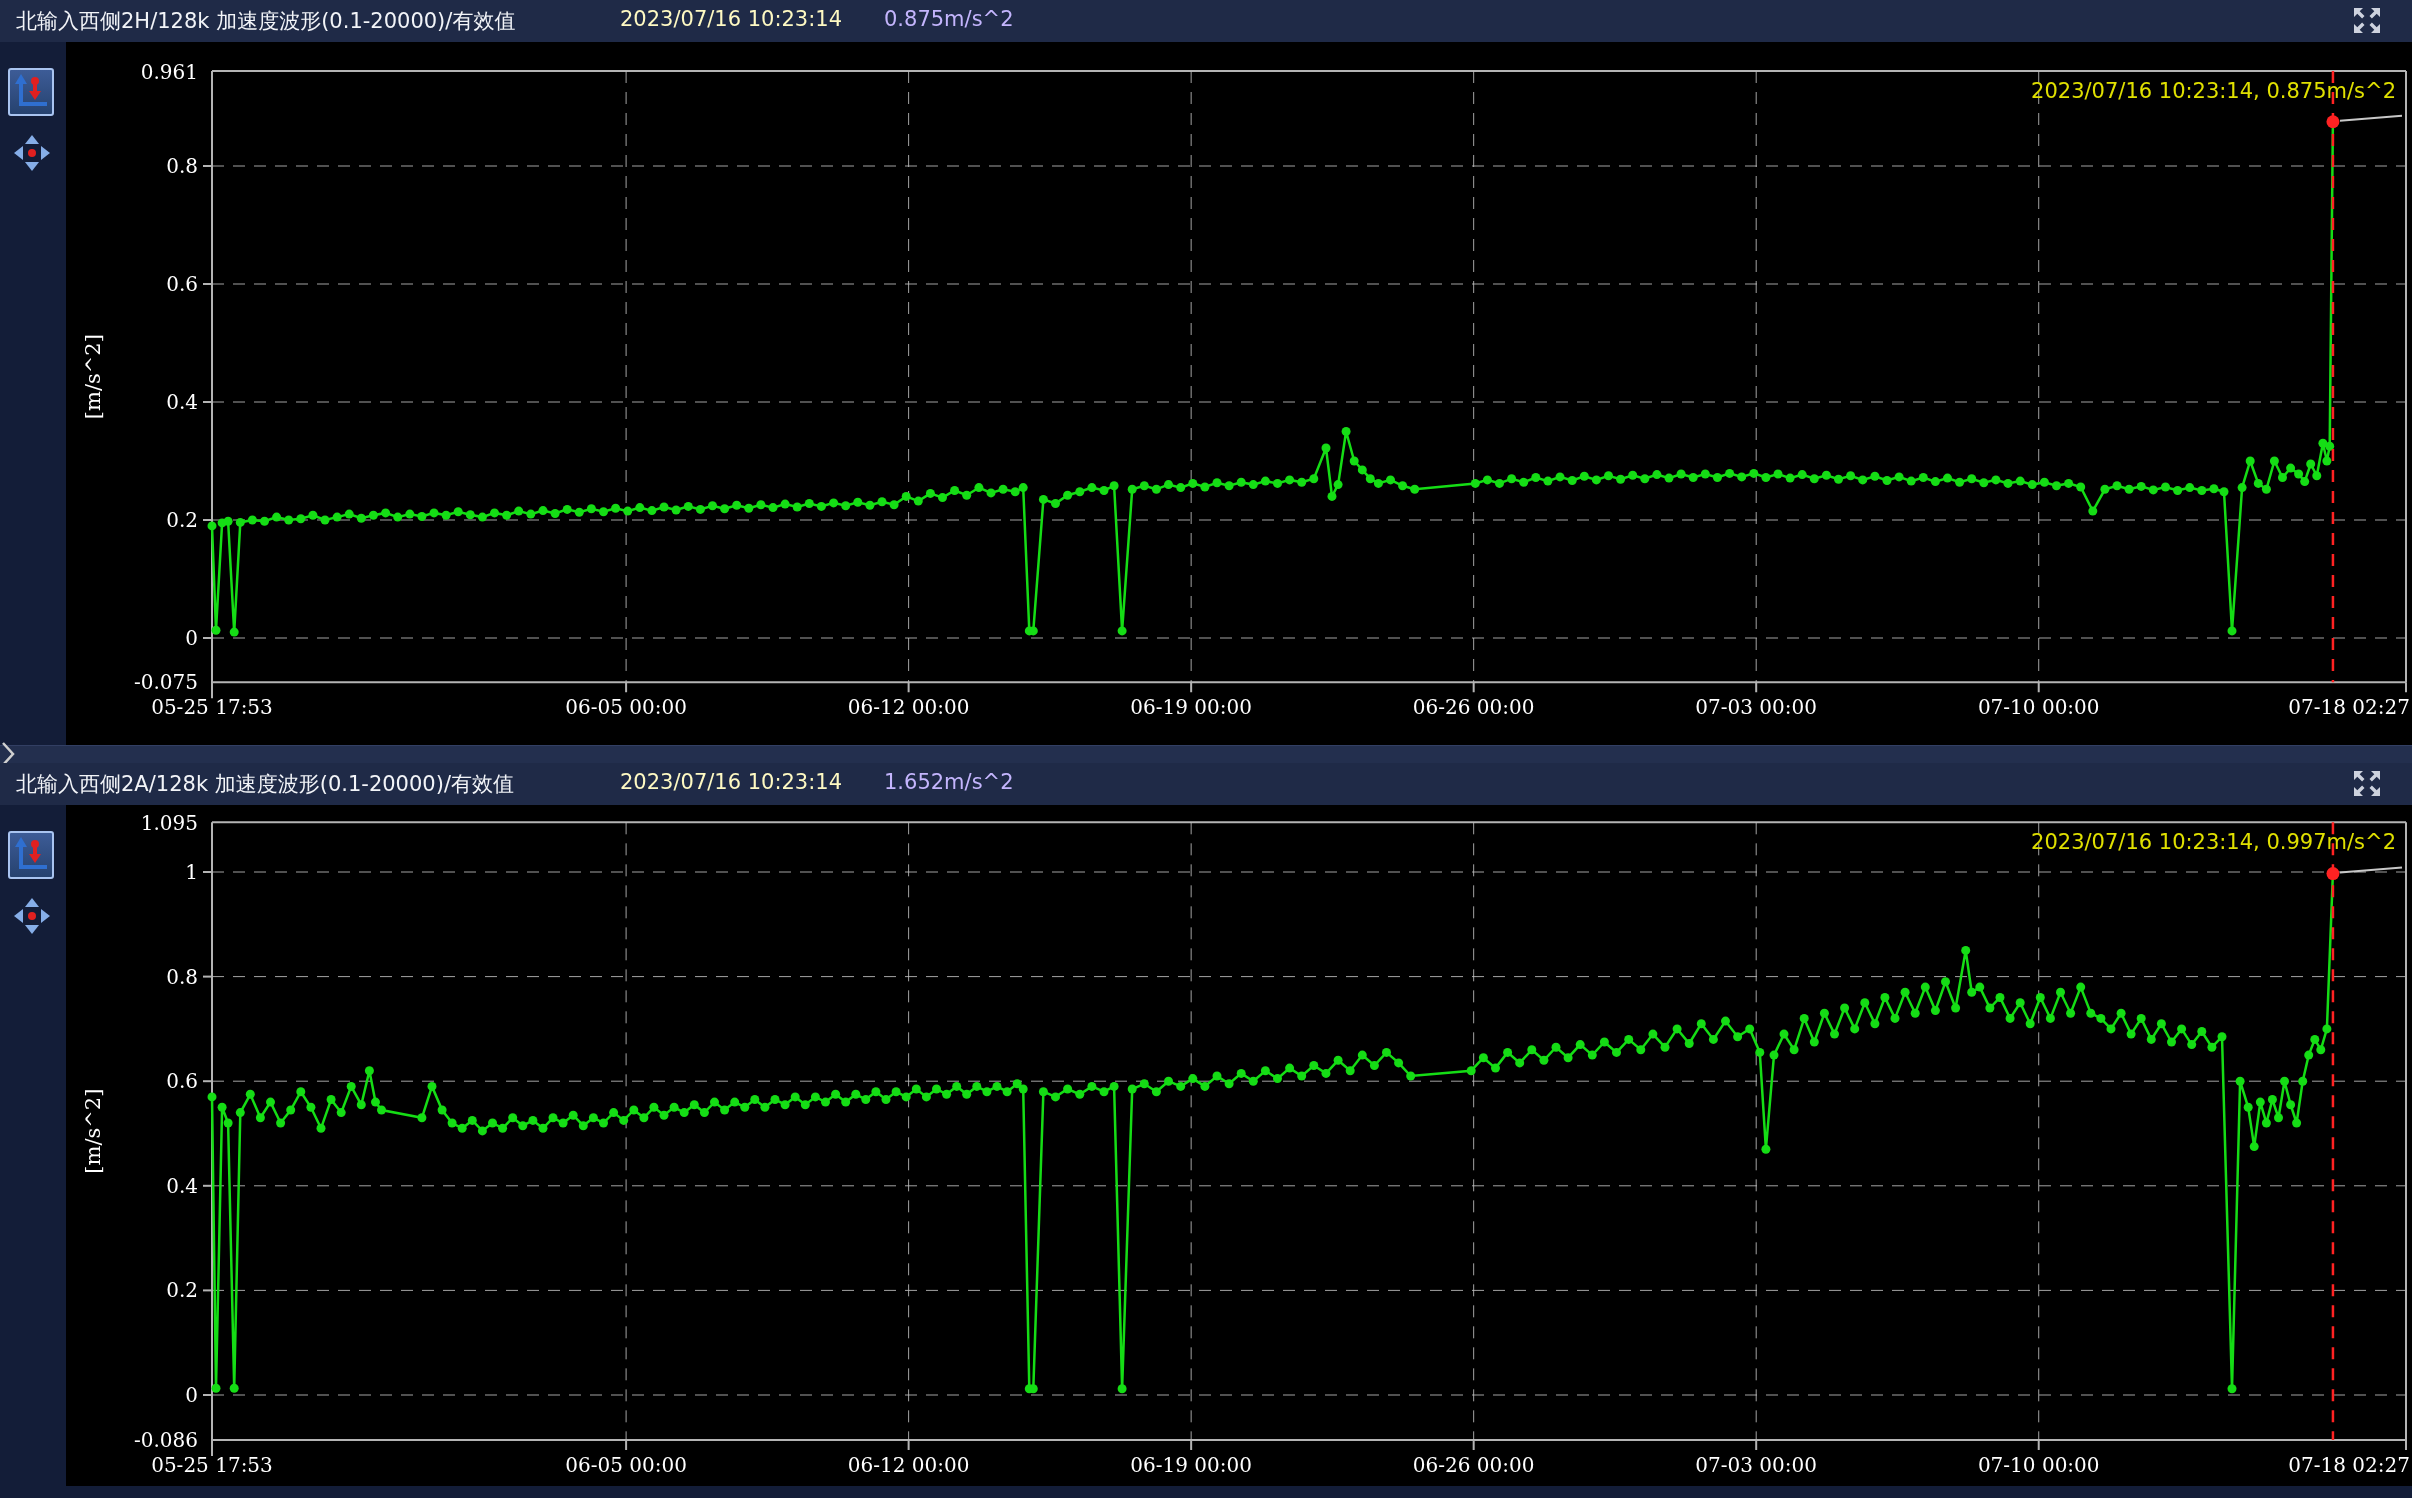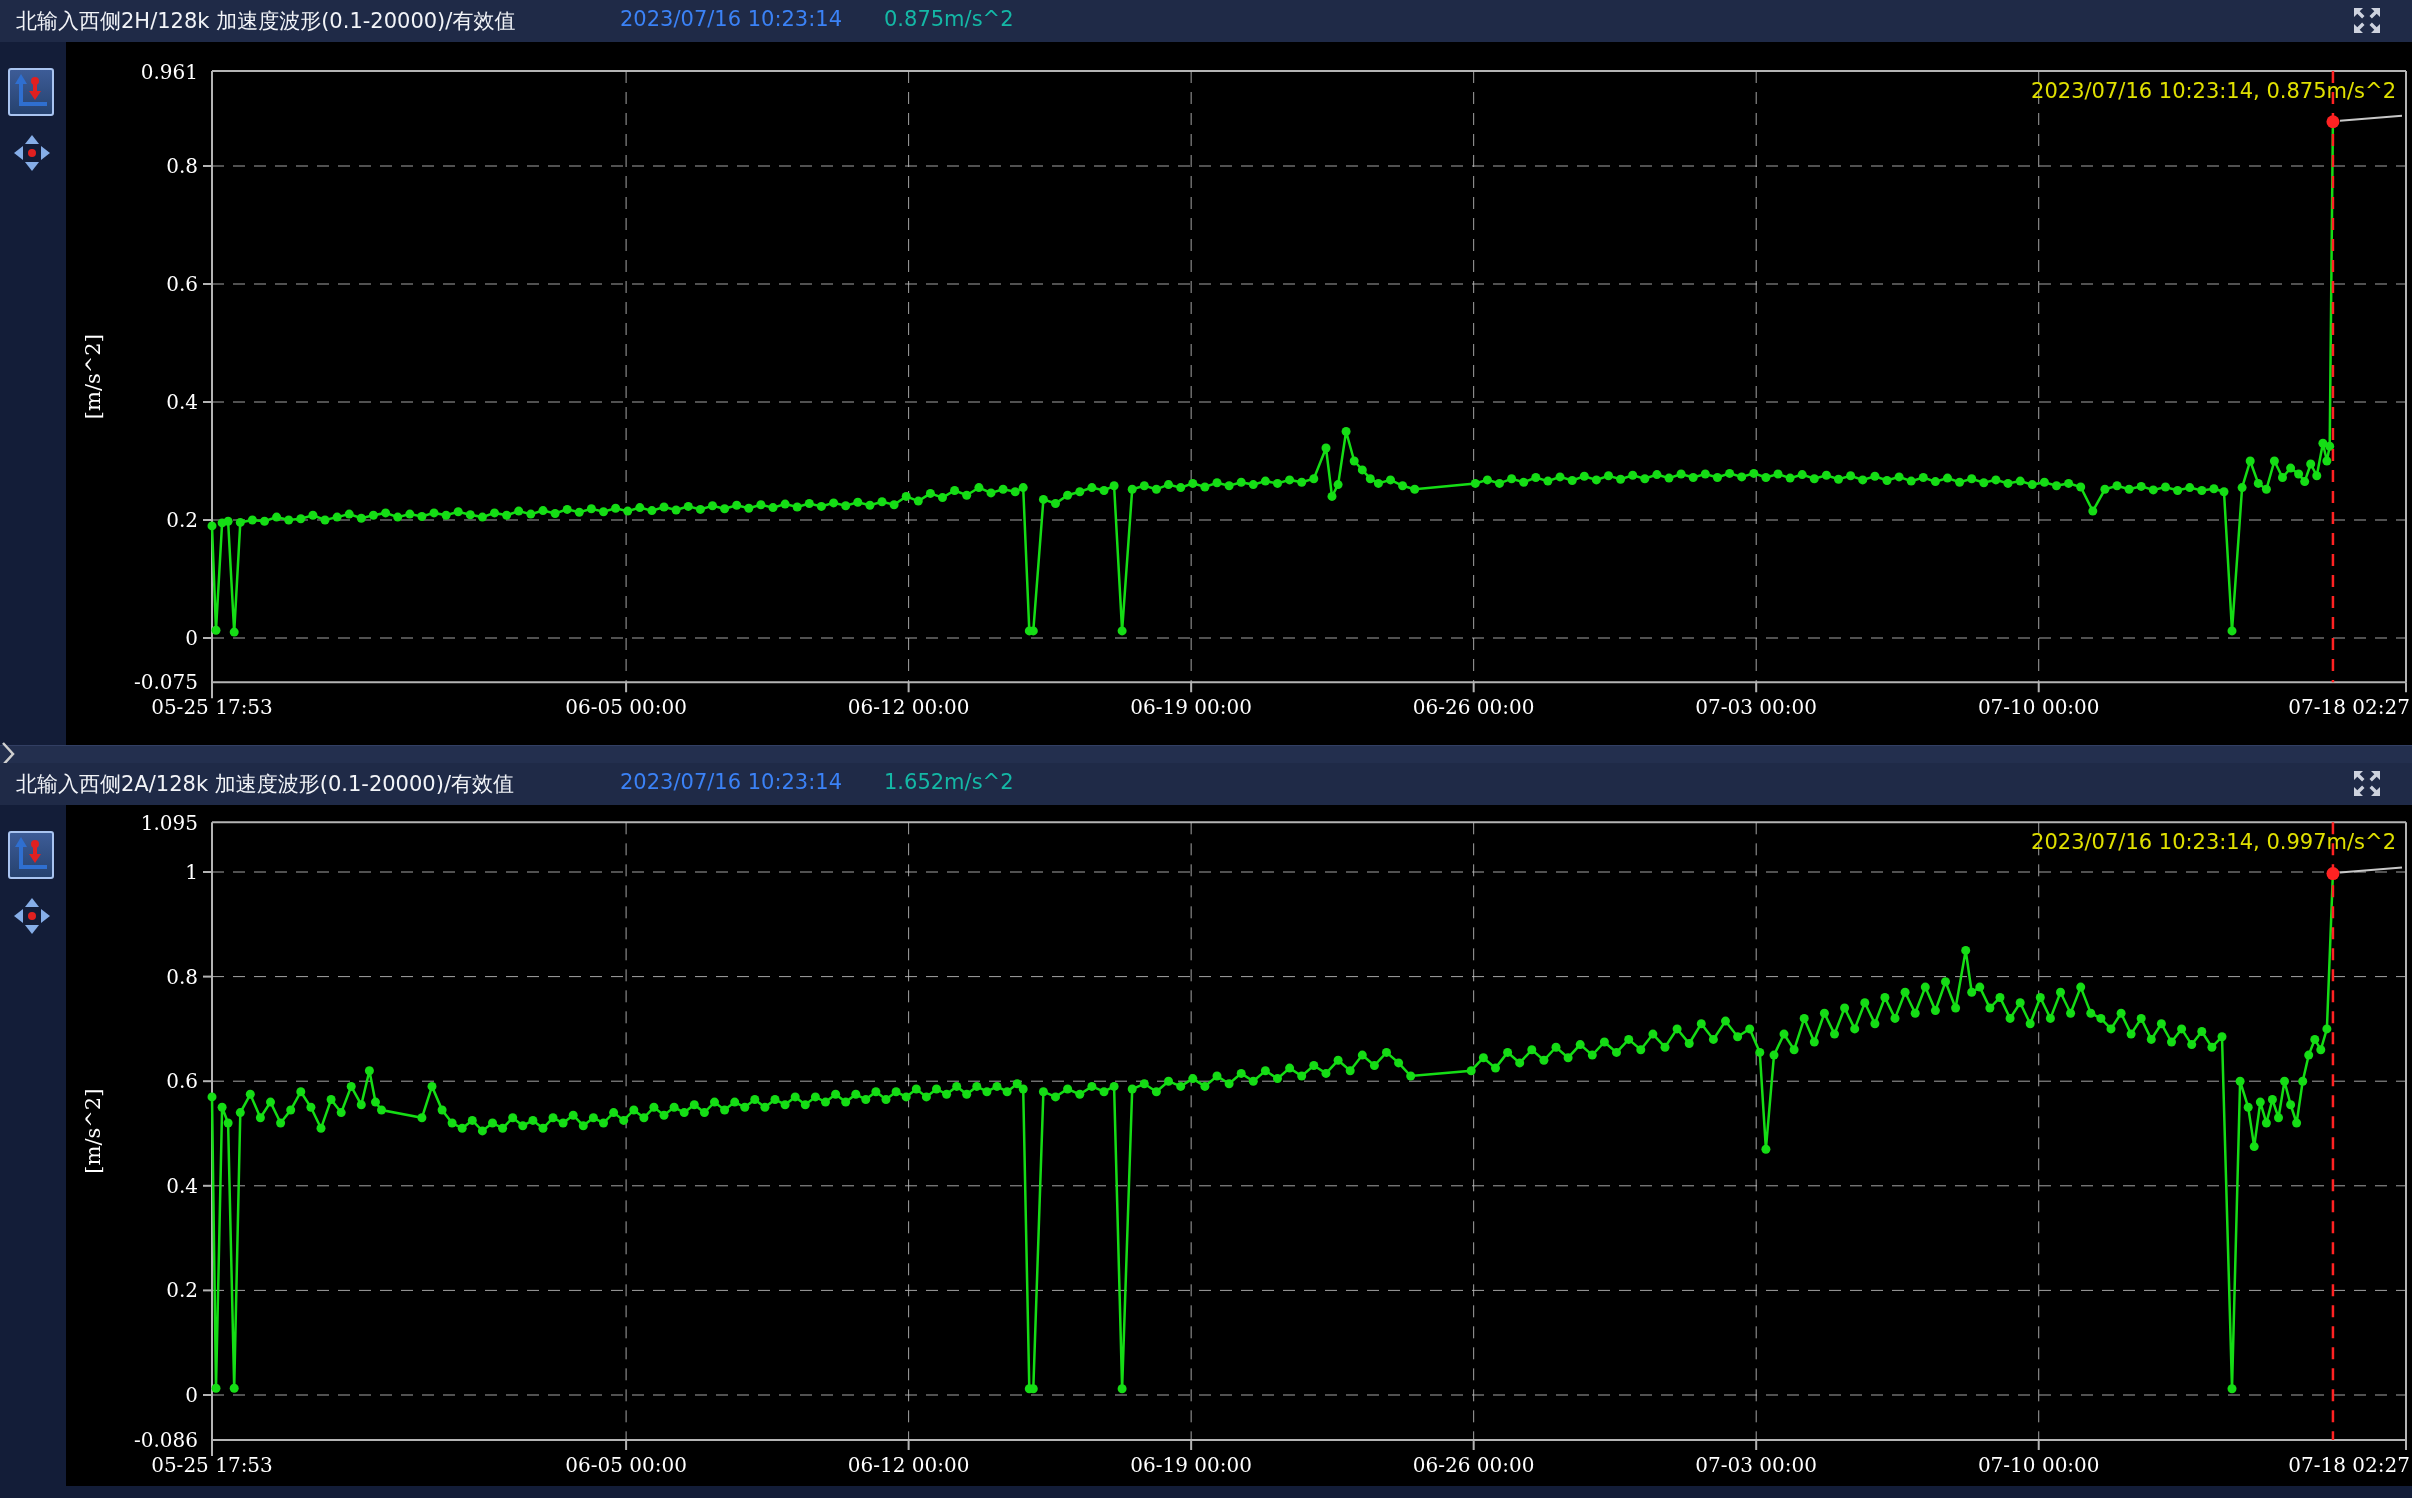--- a/index.html
+++ b/index.html
@@ -1,21 +1,21 @@
 <!DOCTYPE html>
 <html><head>
 <meta charset="utf-8">
 <style>
   html,body{margin:0;padding:0;background:#0b1424;font-family:"DejaVu Sans",sans-serif;}
   #screen{position:relative;width:2412px;height:1498px;background:#0b1424;overflow:hidden;text-align:center;}
   .panel{position:absolute;left:0;width:2412px;}
   .titlebar{position:absolute;left:0;top:0;width:2412px;height:42px;background:#1f2a47;}
   .t-title{position:absolute;left:16px;top:7px;color:#f2f4f8;font-size:21px;white-space:nowrap;}
-  .t-dt{position:absolute;left:620px;top:7px;color:#3b82f6;font-size:21px;white-space:nowrap;}
-  .t-val{position:absolute;left:884px;top:7px;color:#14b8a6;font-size:21px;white-space:nowrap;}
+  .t-dt{position:absolute;left:620px;top:7px;color:#fef9c3;font-size:21px;white-space:nowrap;}
+  .t-val{position:absolute;left:884px;top:7px;color:#c4b5fd;font-size:21px;white-space:nowrap;}
   .expand-btn{position:absolute;right:28px;top:5px;width:34px;height:32px;cursor:pointer;background:transparent;border:0;padding:0;}
   .body{position:absolute;left:0;width:2412px;background:#000;}
   .toolcol{position:absolute;left:0;top:0;width:66px;height:100%;background:#131d38;}
   .axis-tool{position:absolute;left:8px;top:26px;width:46px;height:48px;background:linear-gradient(#3d5c97,#26426f);border:2px solid #a9c4f0;border-radius:3px;padding:0;cursor:pointer;}
   .pan-tool{position:absolute;left:13px;top:92px;width:38px;height:38px;cursor:pointer;}
   .chart-svg{position:absolute;left:0;top:0;}
   .divider{position:absolute;left:0;width:2412px;height:18px;background:#232f4e;border-top:1px solid #323f63;}
   .chevron{position:absolute;left:0;top:-6px;width:16px;height:28px;cursor:pointer;}
   .bottom-strip{position:absolute;left:0;bottom:0;width:2412px;height:12px;background:#131d38;}
 </style>

